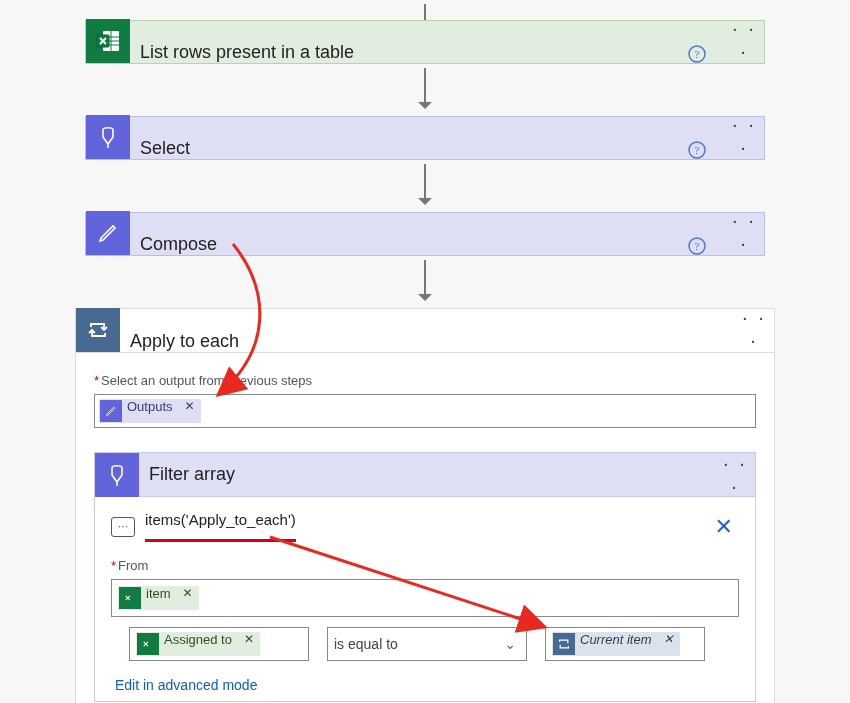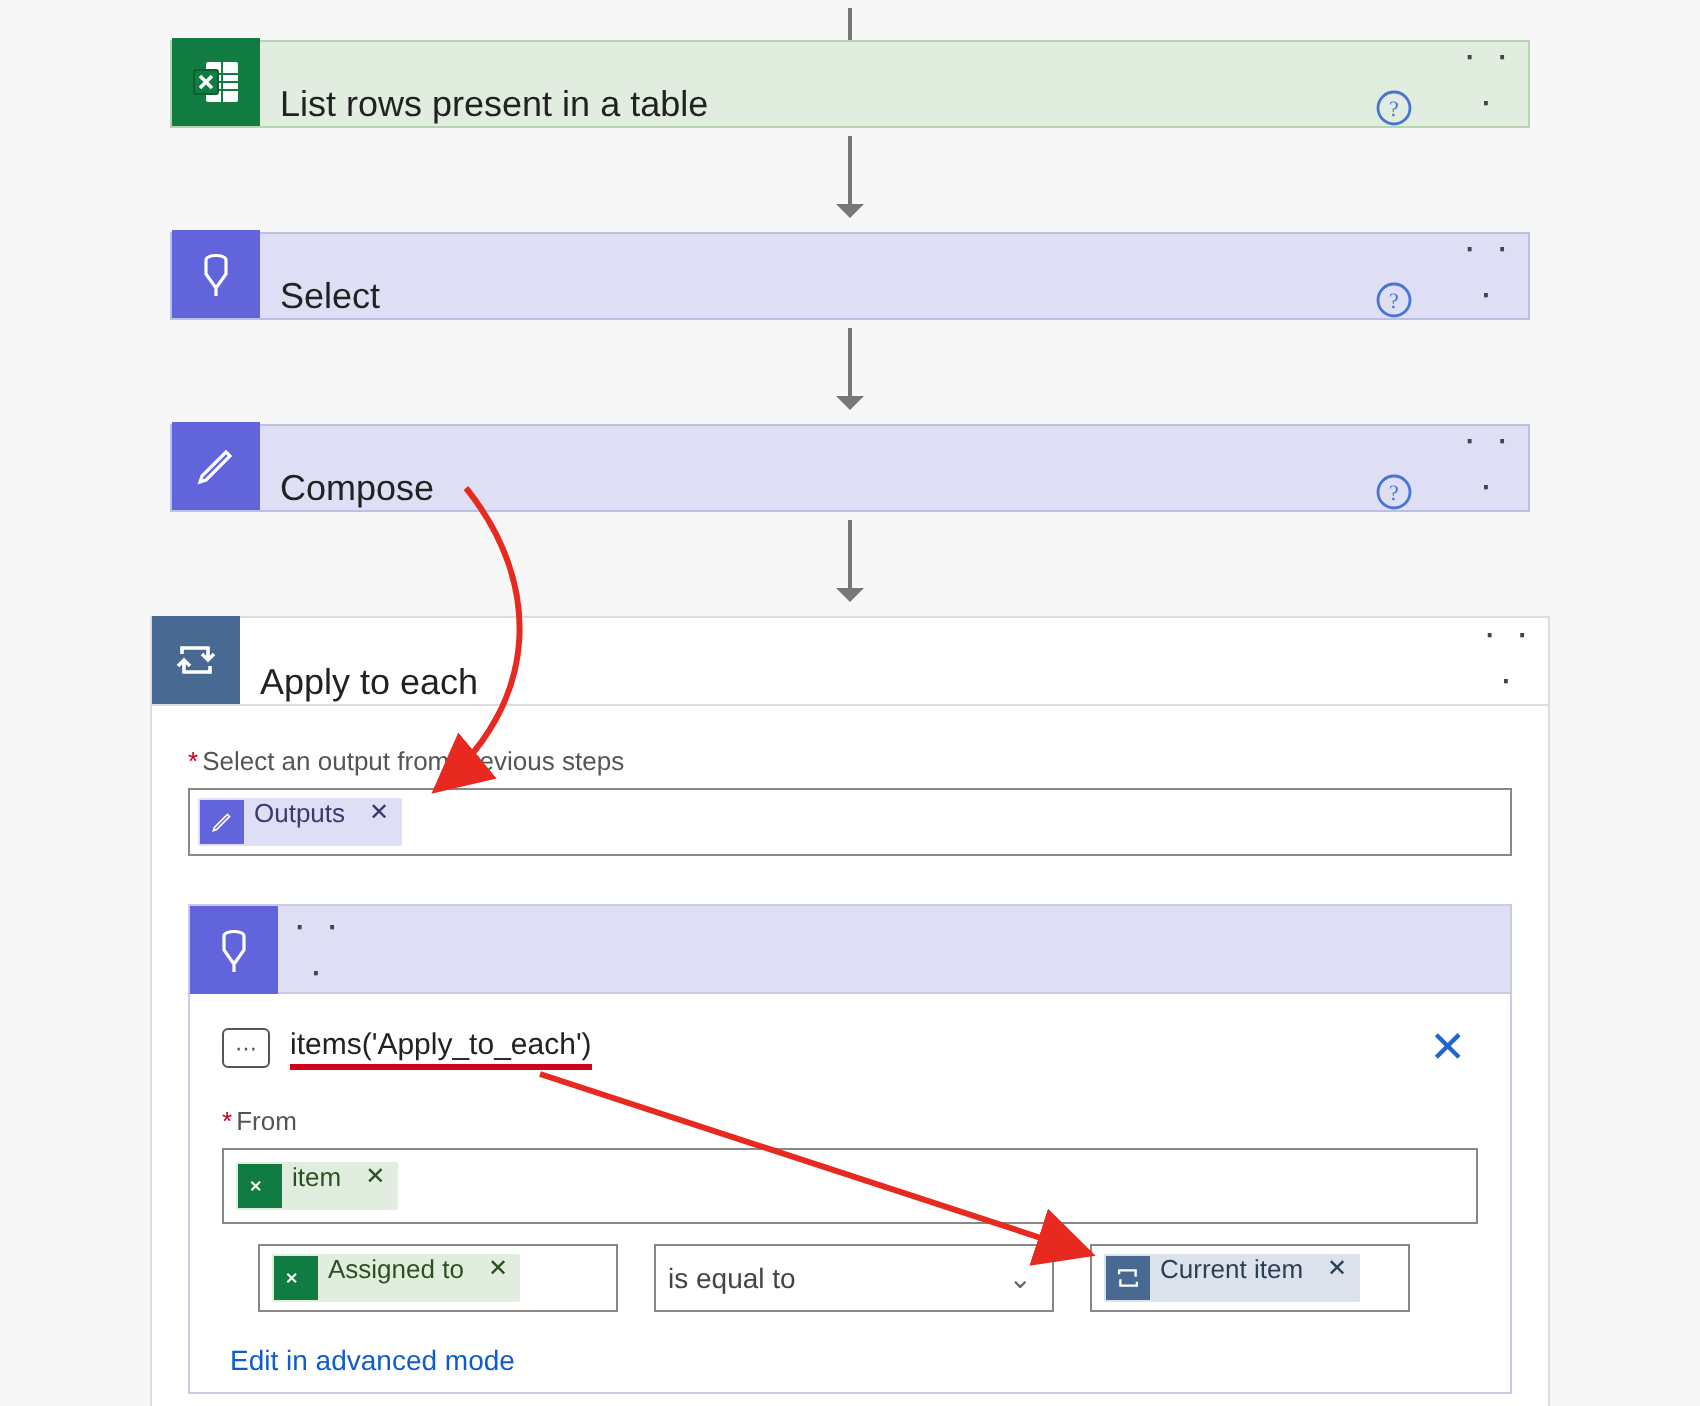--- a/index.html
+++ b/index.html
@@ -200,21 +200,21 @@
   .fx-row { display: flex; align-items: center; gap: 10px; }
   .fx-icon {
     width: 24px; height: 20px;
     border: 1.5px solid #555; border-radius: 3px;
     display: flex; align-items: center; justify-content: center;
     font-size: 11px; color: #555;
   }
   .fx-expr {
     font-size: 15px;
     border-bottom: 3px solid #d0021b;
-    padding-bottom: 1px;
+    padding-bottom: 11px;
   }
   .fx-clear {
     margin-left: auto;
     font-size: 22px;
     color: #2266cc;
     cursor: pointer;
     padding: 0 6px;
   }
 
   .from-block { margin-top: 16px; }
@@ -233,21 +233,21 @@
   .cond-cell {
     border: 1px solid #8a8886;
     background: #fff;
     height: 34px;
     padding: 4px 6px;
     display: flex;
     align-items: center;
   }
   .cond-left  { width: 180px; }
   .cond-mid   { width: 200px; justify-content: space-between; color: #444; }
-  .cond-right { width: 160px; }
+  .cond-right { width: 160px; font-style: italic; }
   .chev { font-size: 14px; color: #666; margin-right: 4px; }
 
   .adv-link {
     margin-top: 16px;
     color: #0f5ccd;
     font-size: 14px;
     cursor: pointer;
     padding-left: 4px;
   }
 
@@ -357,20 +357,21 @@
       </span>
     </div>
 
     <div class="fa-wrap">
       <div class="fa-header">
         <div class="icon-box">
           <svg width="26" height="26" viewBox="0 0 26 26" class="dataop-svg">
             <path d="M8 6 C8 3 18 3 18 6 M8 6 L8 13 L13 20 L13 24 M18 6 L18 13 L13 20"></path>
           </svg>
         </div>
+        <div class="title">Filter array</div>
         <div class="ellipsis">· · ·</div>
       </div>
 
       <div class="fa-body">
         <div class="fx-row">
           <span class="fx-icon">⋯</span>
           <span class="fx-expr">items('Apply_to_each')</span>
           <span class="fx-clear">✕</span>
         </div>
 

